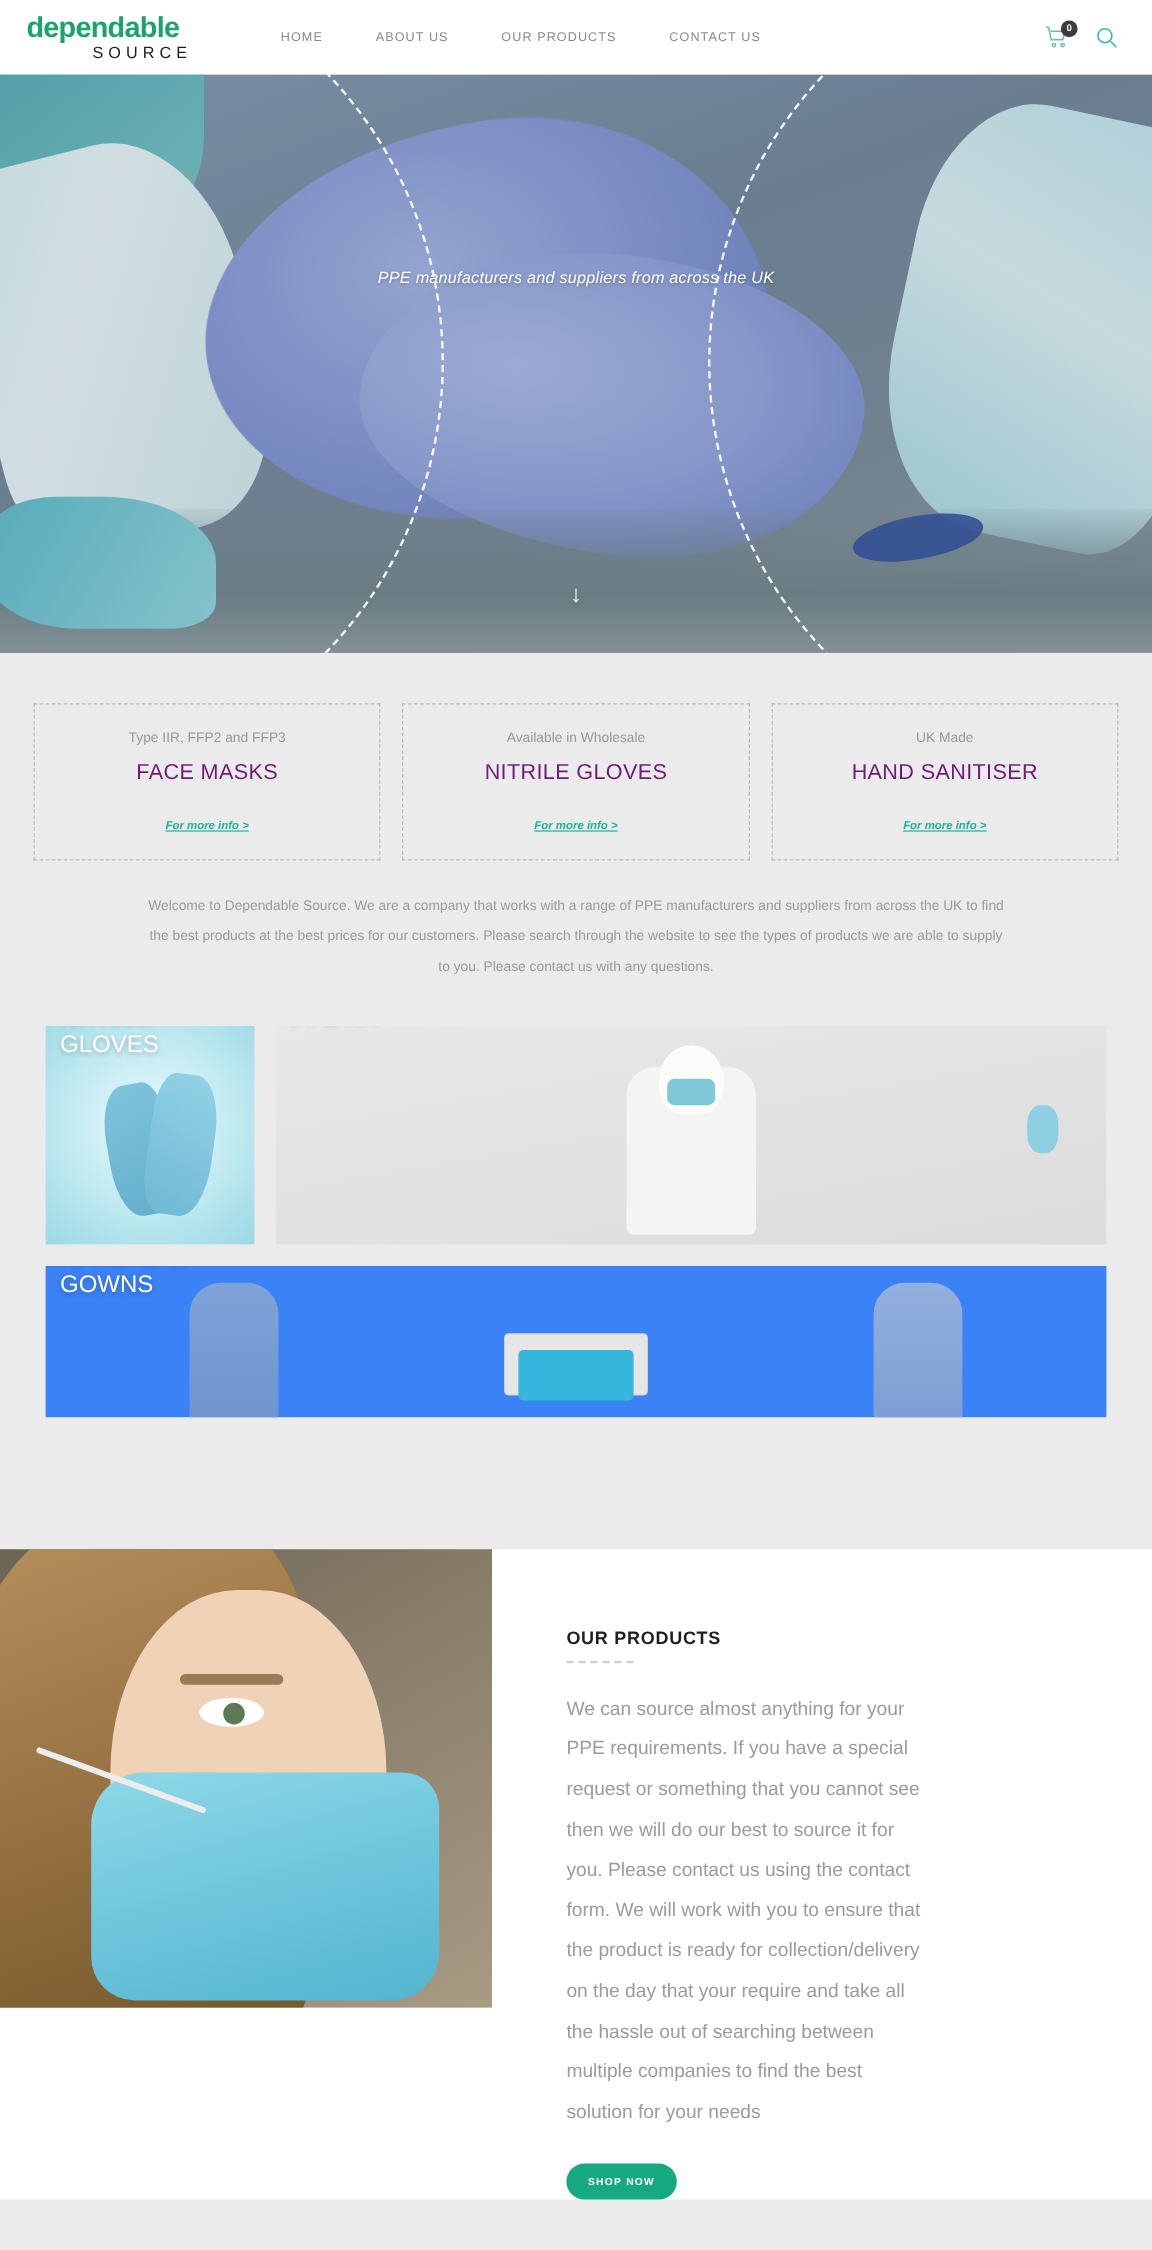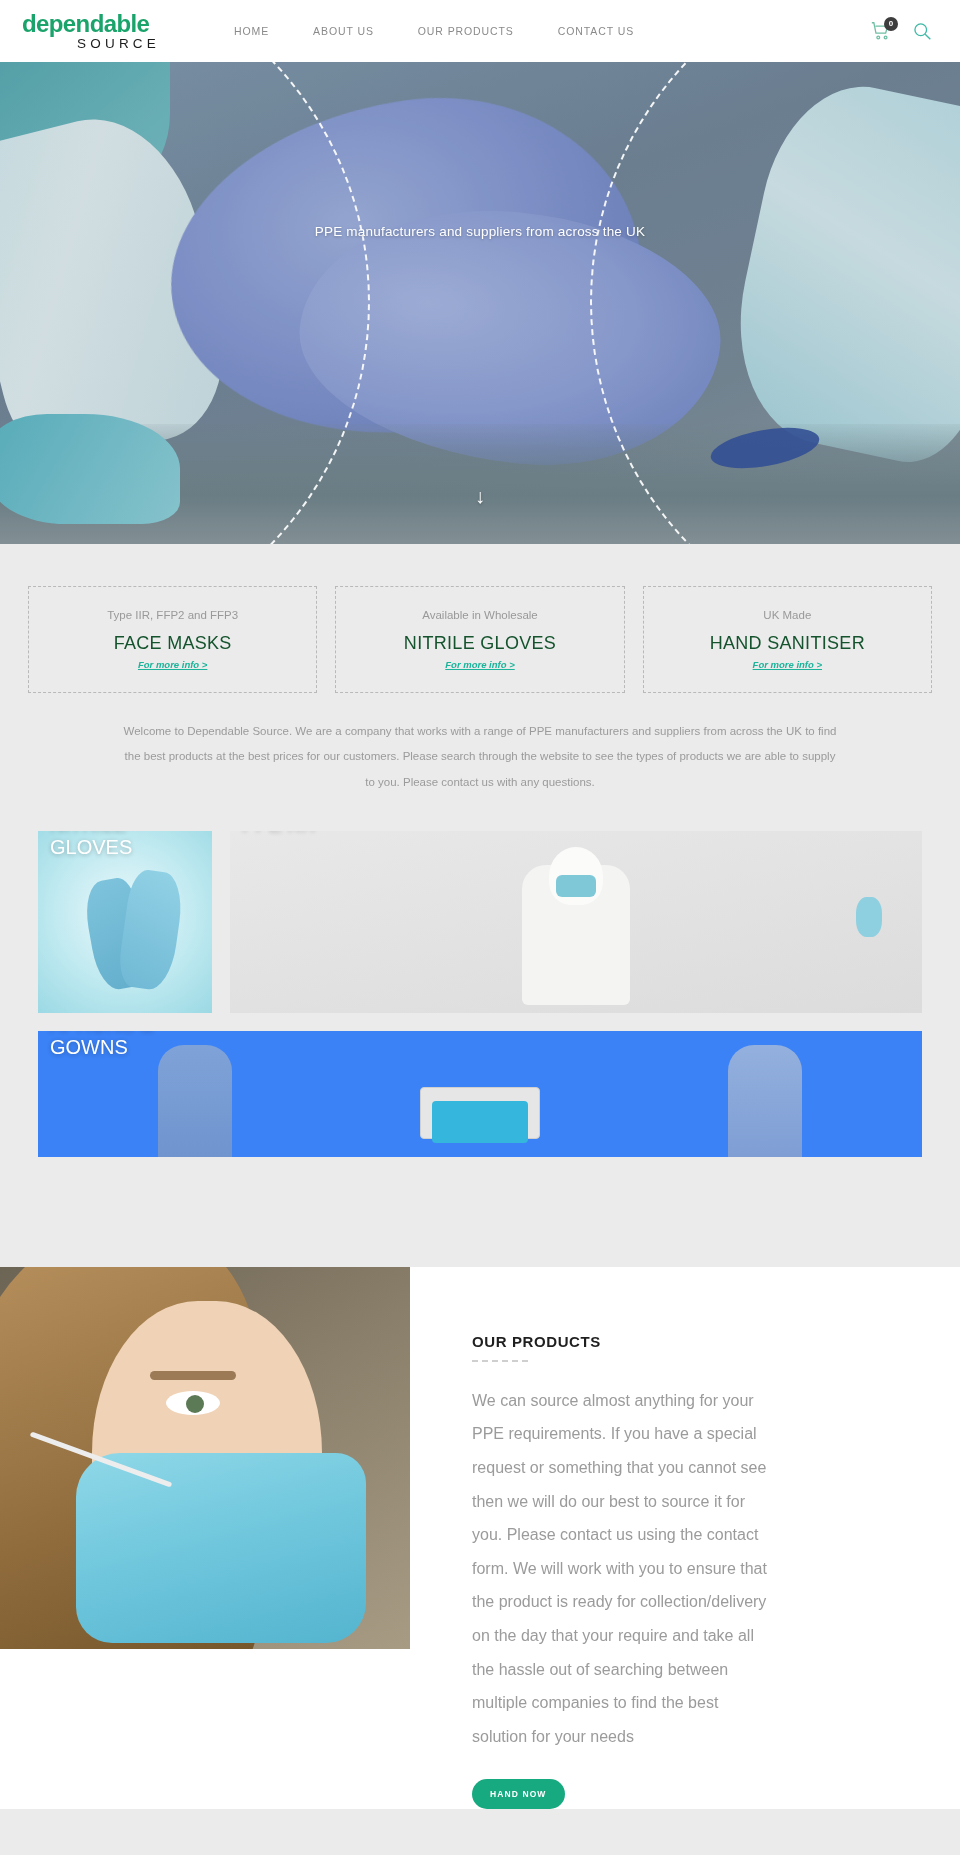--- a/index.html
+++ b/index.html
@@ -156,20 +156,21 @@
     z-index: 5;
     text-align: center;
     padding-top: 162px;
   }
   .hero-kicker {
     color: #ffffff;
     font-size: 13.5px;
     letter-spacing: .2px;
     margin-bottom: 14px;
     text-shadow: 0 1px 3px rgba(0,0,0,.28);
+    font-style: italic;
   }
   .hero-title {
     color: #ffffff;
     font-size: 43px;
     font-weight: normal;
     letter-spacing: -0.4px;
     text-shadow: 0 2px 6px rgba(0,0,0,.24);
   }
   .scroll-arrow {
     position: absolute;
@@ -195,23 +196,23 @@
     text-align: center;
     padding: 22px 10px 20px;
   }
   .card-sub {
     font-size: 11.5px;
     color: #999999;
     margin-bottom: 12px;
   }
   .card-title {
     font-size: 18px;
-    color: #14532d;
+    color: #701a75;
     letter-spacing: .3px;
-    margin-bottom: 0;
+    margin-bottom: 24px;
   }
   .card-link {
     font-size: 9.5px;
     color: #1bb39a;
     font-style: italic;
     font-weight: bold;
   }
   .intro {
     max-width: 760px;
     margin: 26px auto 0;
@@ -489,18 +490,18 @@
         <div class="brow"></div>
       <div class="eye"></div>
         <div class="iris"></div>
         <div class="bluemask"></div>
         <div class="strap"></div>
     </div>
     <div class="split-body">
       <div class="split-title">OUR PRODUCTS</div>
       <div class="split-rule"></div>
       <div class="split-text">We can source almost anything for your PPE requirements. If you have a special request or something that you cannot see then we will do our best to source it for you. Please contact us using the contact form. We will work with you to ensure that the product is ready for collection/delivery on the day that your require and take all the hassle out of searching between multiple companies to find the best solution for your needs</div>
-      <button class="shop-btn">HAND NOW</button>
+      <button class="shop-btn">SHOP NOW</button>
     </div>
   </div>
 
   <div class="footer-strip"></div>
 </div>
 
 </body></html>

